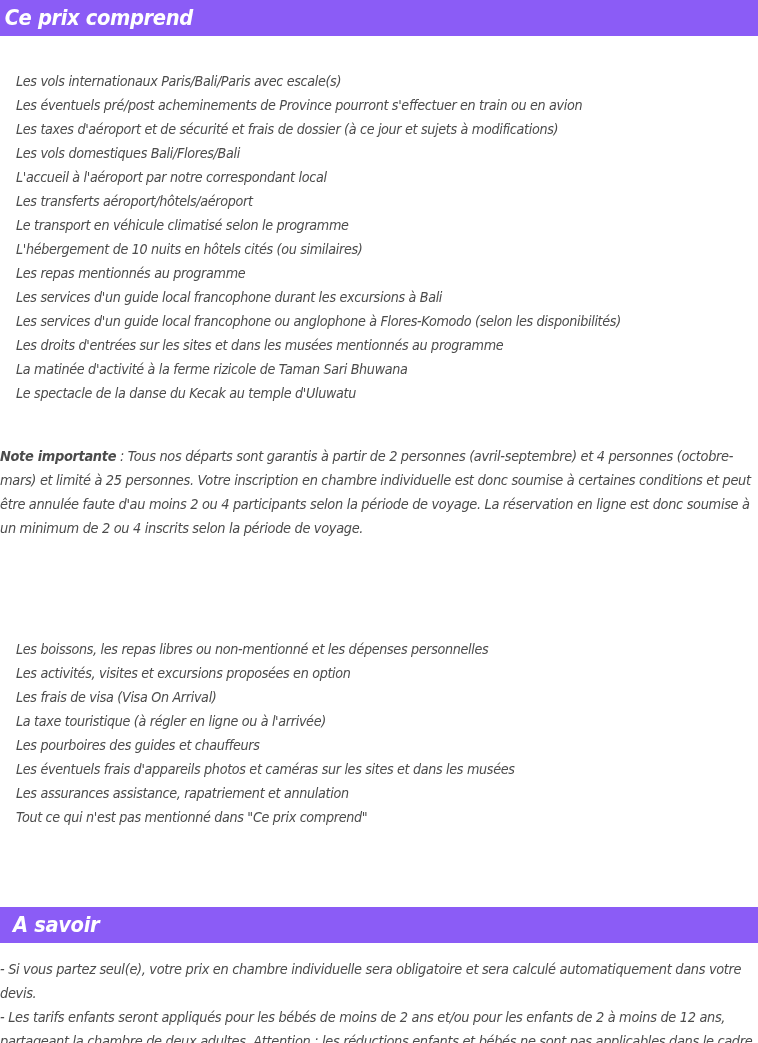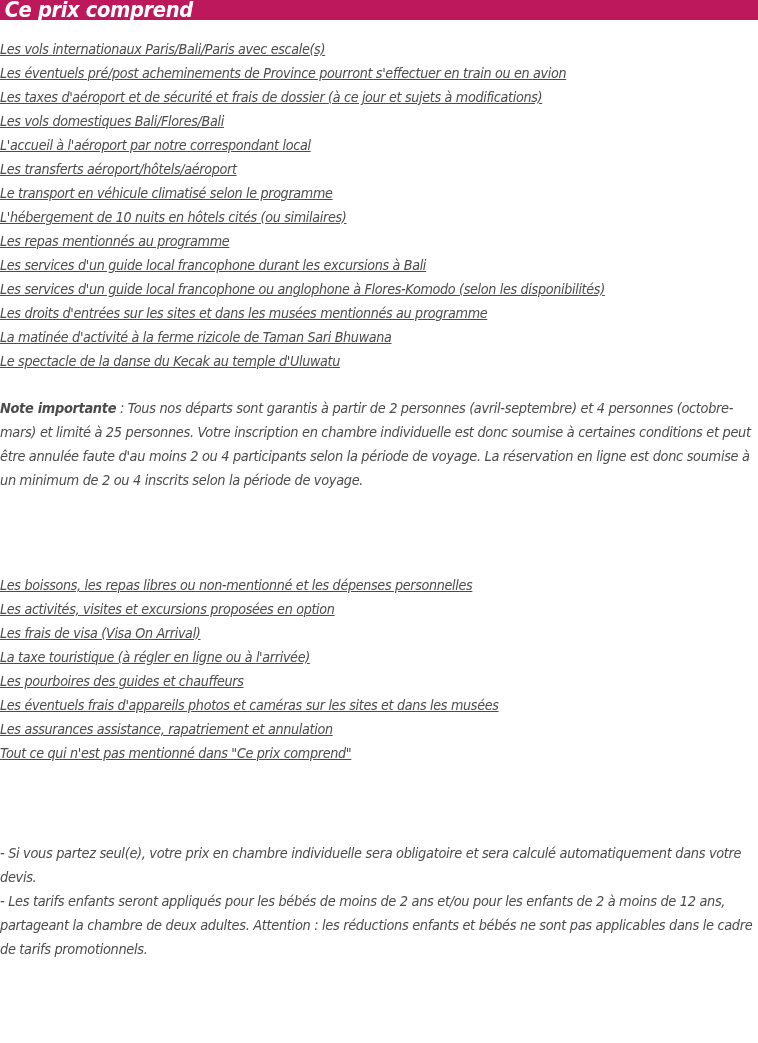--- a/index.html
+++ b/index.html
@@ -16,22 +16,22 @@
   }
   .page {
     position: relative;
     width: 758px;
     height: 1043px;
     background: #ffffff;
   }
 
   
   .section-bar {
-    background: #be185d;
-    height: 20px;
+    background: #8b5cf6;
+    height: 36px;
     display: flex;
     align-items: center;
     box-sizing: border-box;
   }
   .section-bar .bar-title {
     color: #ffffff;
     font-family: "DejaVu Sans", sans-serif;
     font-style: italic;
     font-weight: bold;
     font-size: 21px;
@@ -41,23 +41,22 @@
     transform-origin: left center;
     white-space: nowrap;
   }
   .bar-pad-0 .bar-title { padding-left: 5px; }
   .bar-pad-1 .bar-title { padding-left: 13px; }
   .bar-pad-2 .bar-title { padding-left: 14px; }
 
   
   .list-block {
     padding: 0;
-    margin: 0;
+    margin: 16px;
     list-style: none;
-    text-decoration: underline;
   }
   .list-block li {
     font-family: "DejaVu Sans", sans-serif;
     font-style: italic;
     font-size: 13.6px;
     line-height: 24px;
     color: #4b4b4b;
     letter-spacing: -0.35px;
     transform: scaleX(0.94);
     transform-origin: left center;
@@ -131,19 +130,22 @@
     <li>Les frais de visa (Visa On Arrival)</li>
     <li>La taxe touristique (à régler en ligne ou à l'arrivée)</li>
     <li>Les pourboires des guides et chauffeurs</li>
     <li>Les éventuels frais d'appareils photos et caméras sur les sites et dans les musées</li>
     <li>Les assurances assistance, rapatriement et annulation</li>
     <li>Tout ce qui n'est pas mentionné dans "Ce prix comprend"</li>
   </ul>
 
   <div class="gap-after-sec2"></div>
 
+  <div class="section-bar bar-pad-2">
+    <span class="bar-title">A savoir</span>
+  </div>
 
   <div class="spacer-bar-to-para"></div>
 
   <p class="para">- Si vous partez seul(e), votre prix en chambre individuelle sera obligatoire et sera calculé automatiquement dans votre devis.</p>
   <p class="para">- Les tarifs enfants seront appliqués pour les bébés de moins de 2 ans et/ou pour les enfants de 2 à moins de 12 ans, partageant la chambre de deux adultes. Attention : les réductions enfants et bébés ne sont pas applicables dans le cadre de tarifs promotionnels.</p>
 
 </div>
 
 </body></html>

